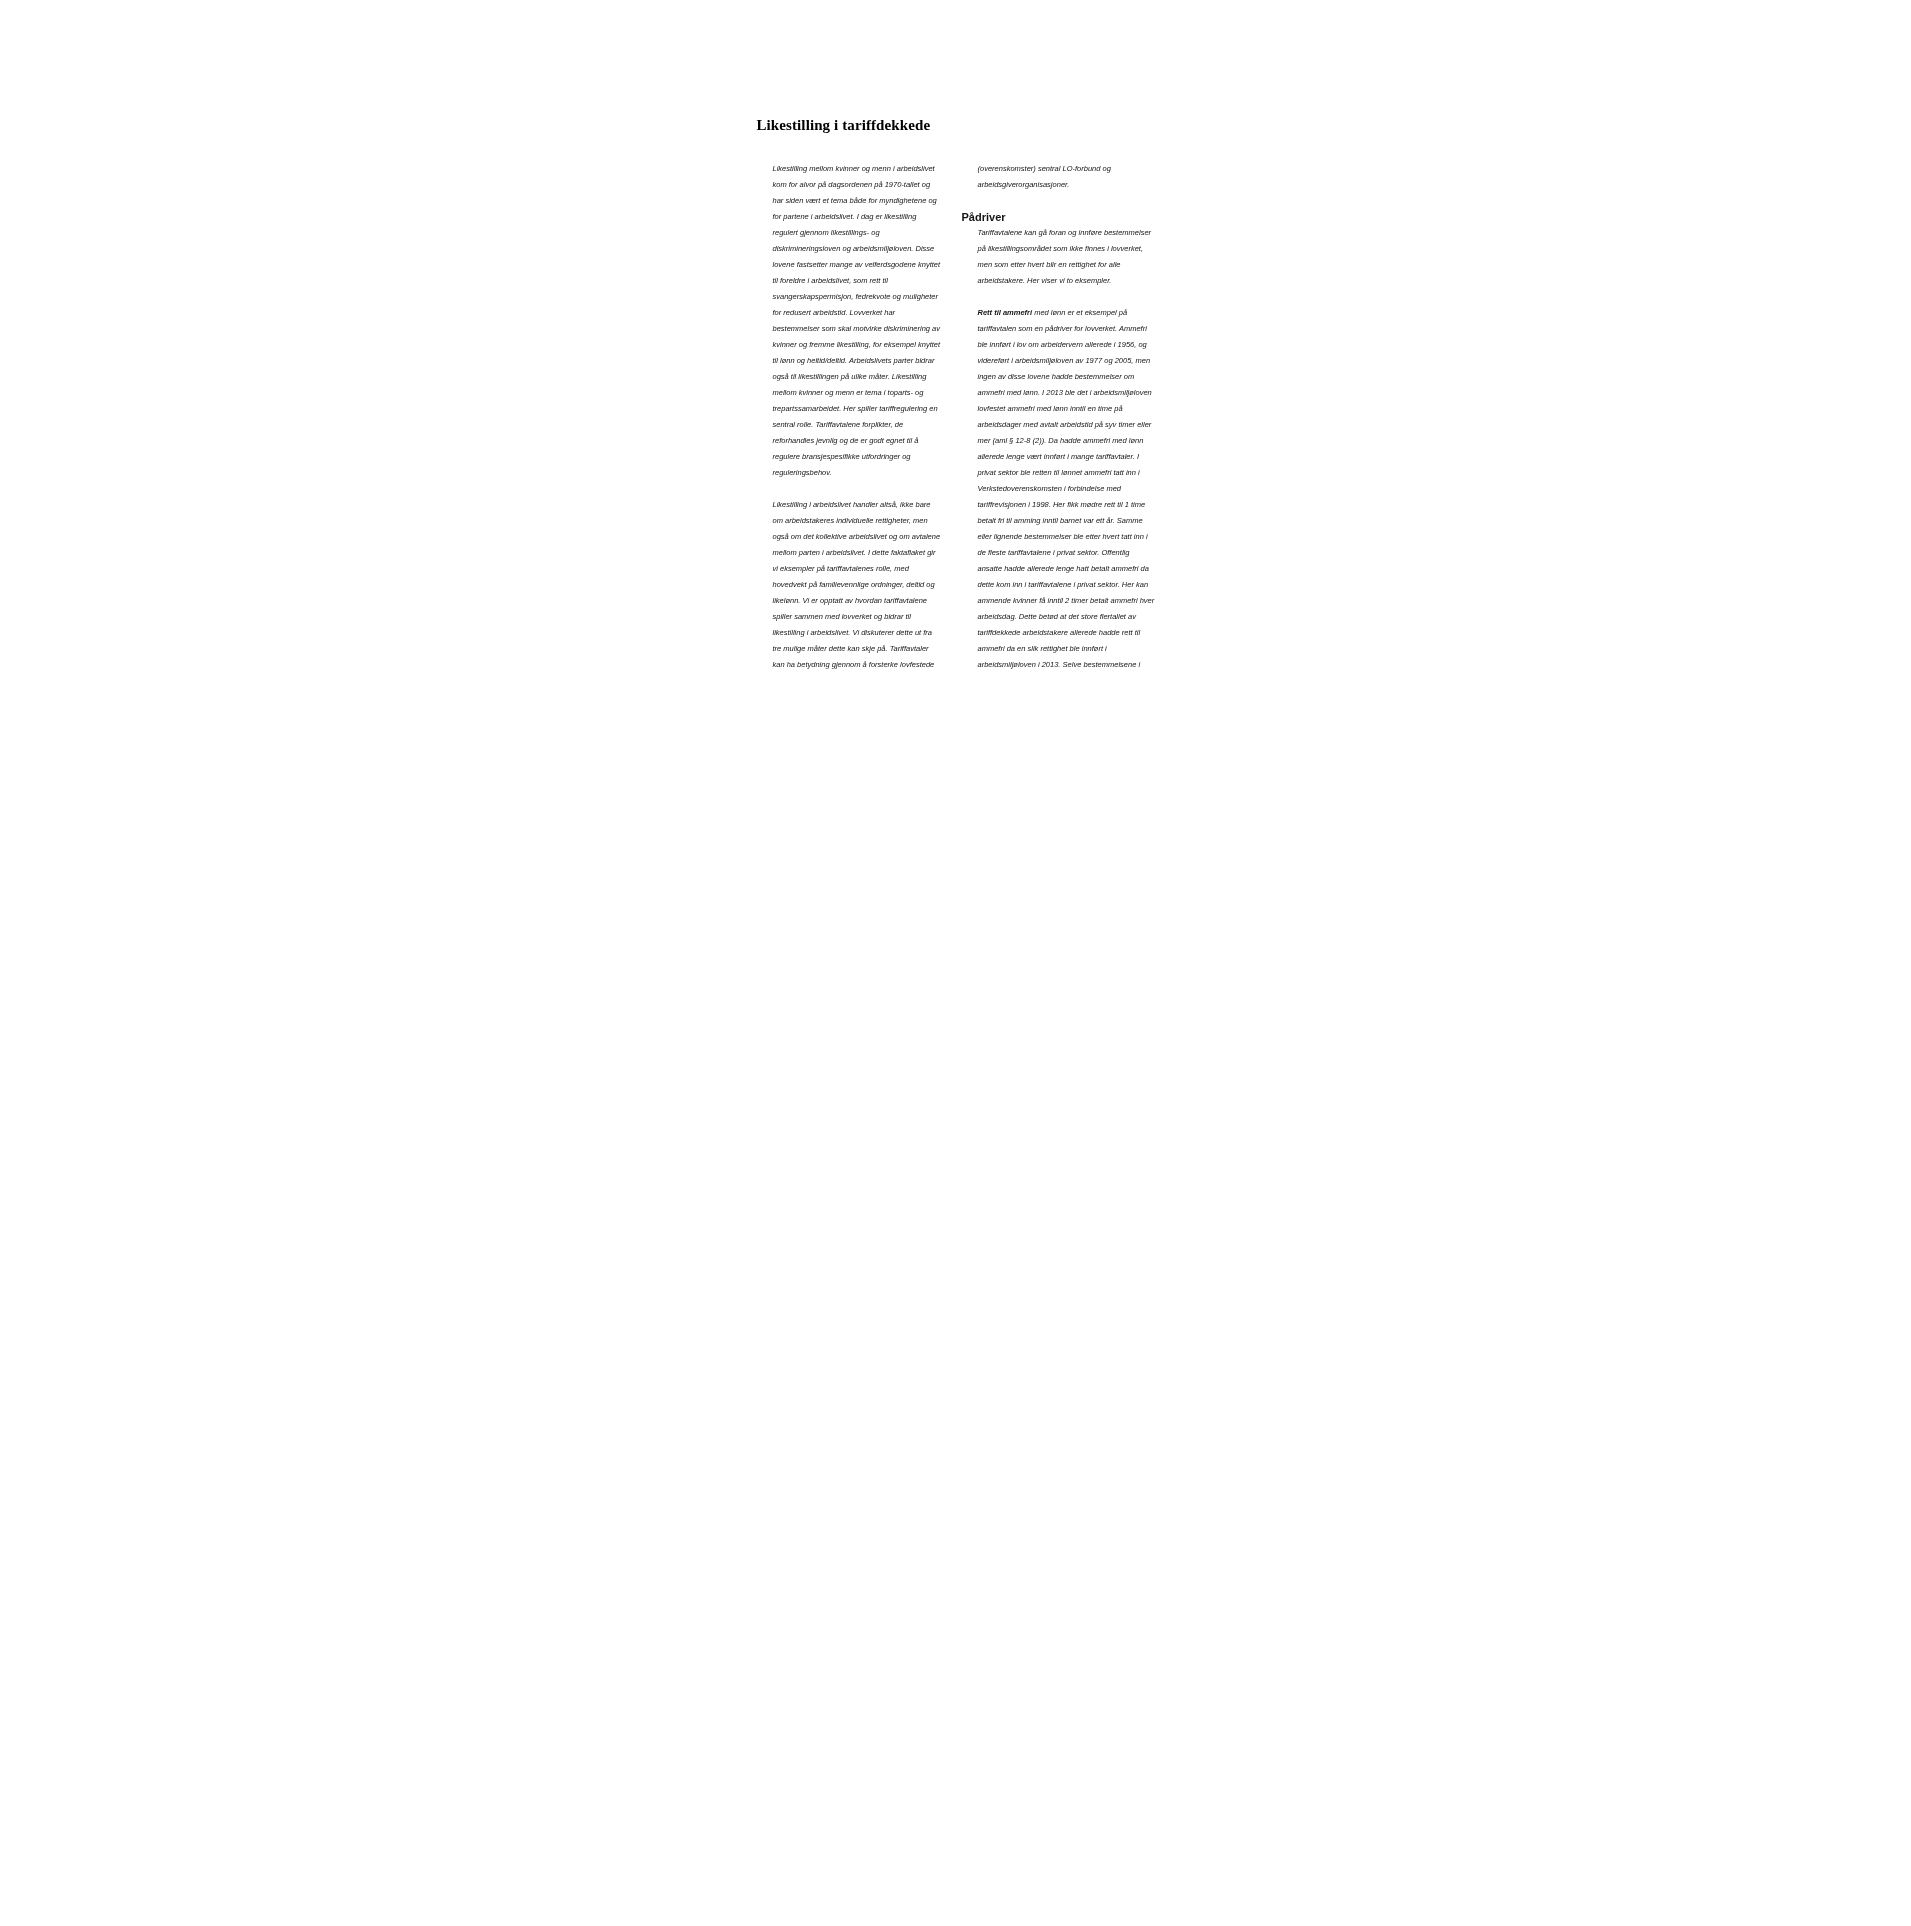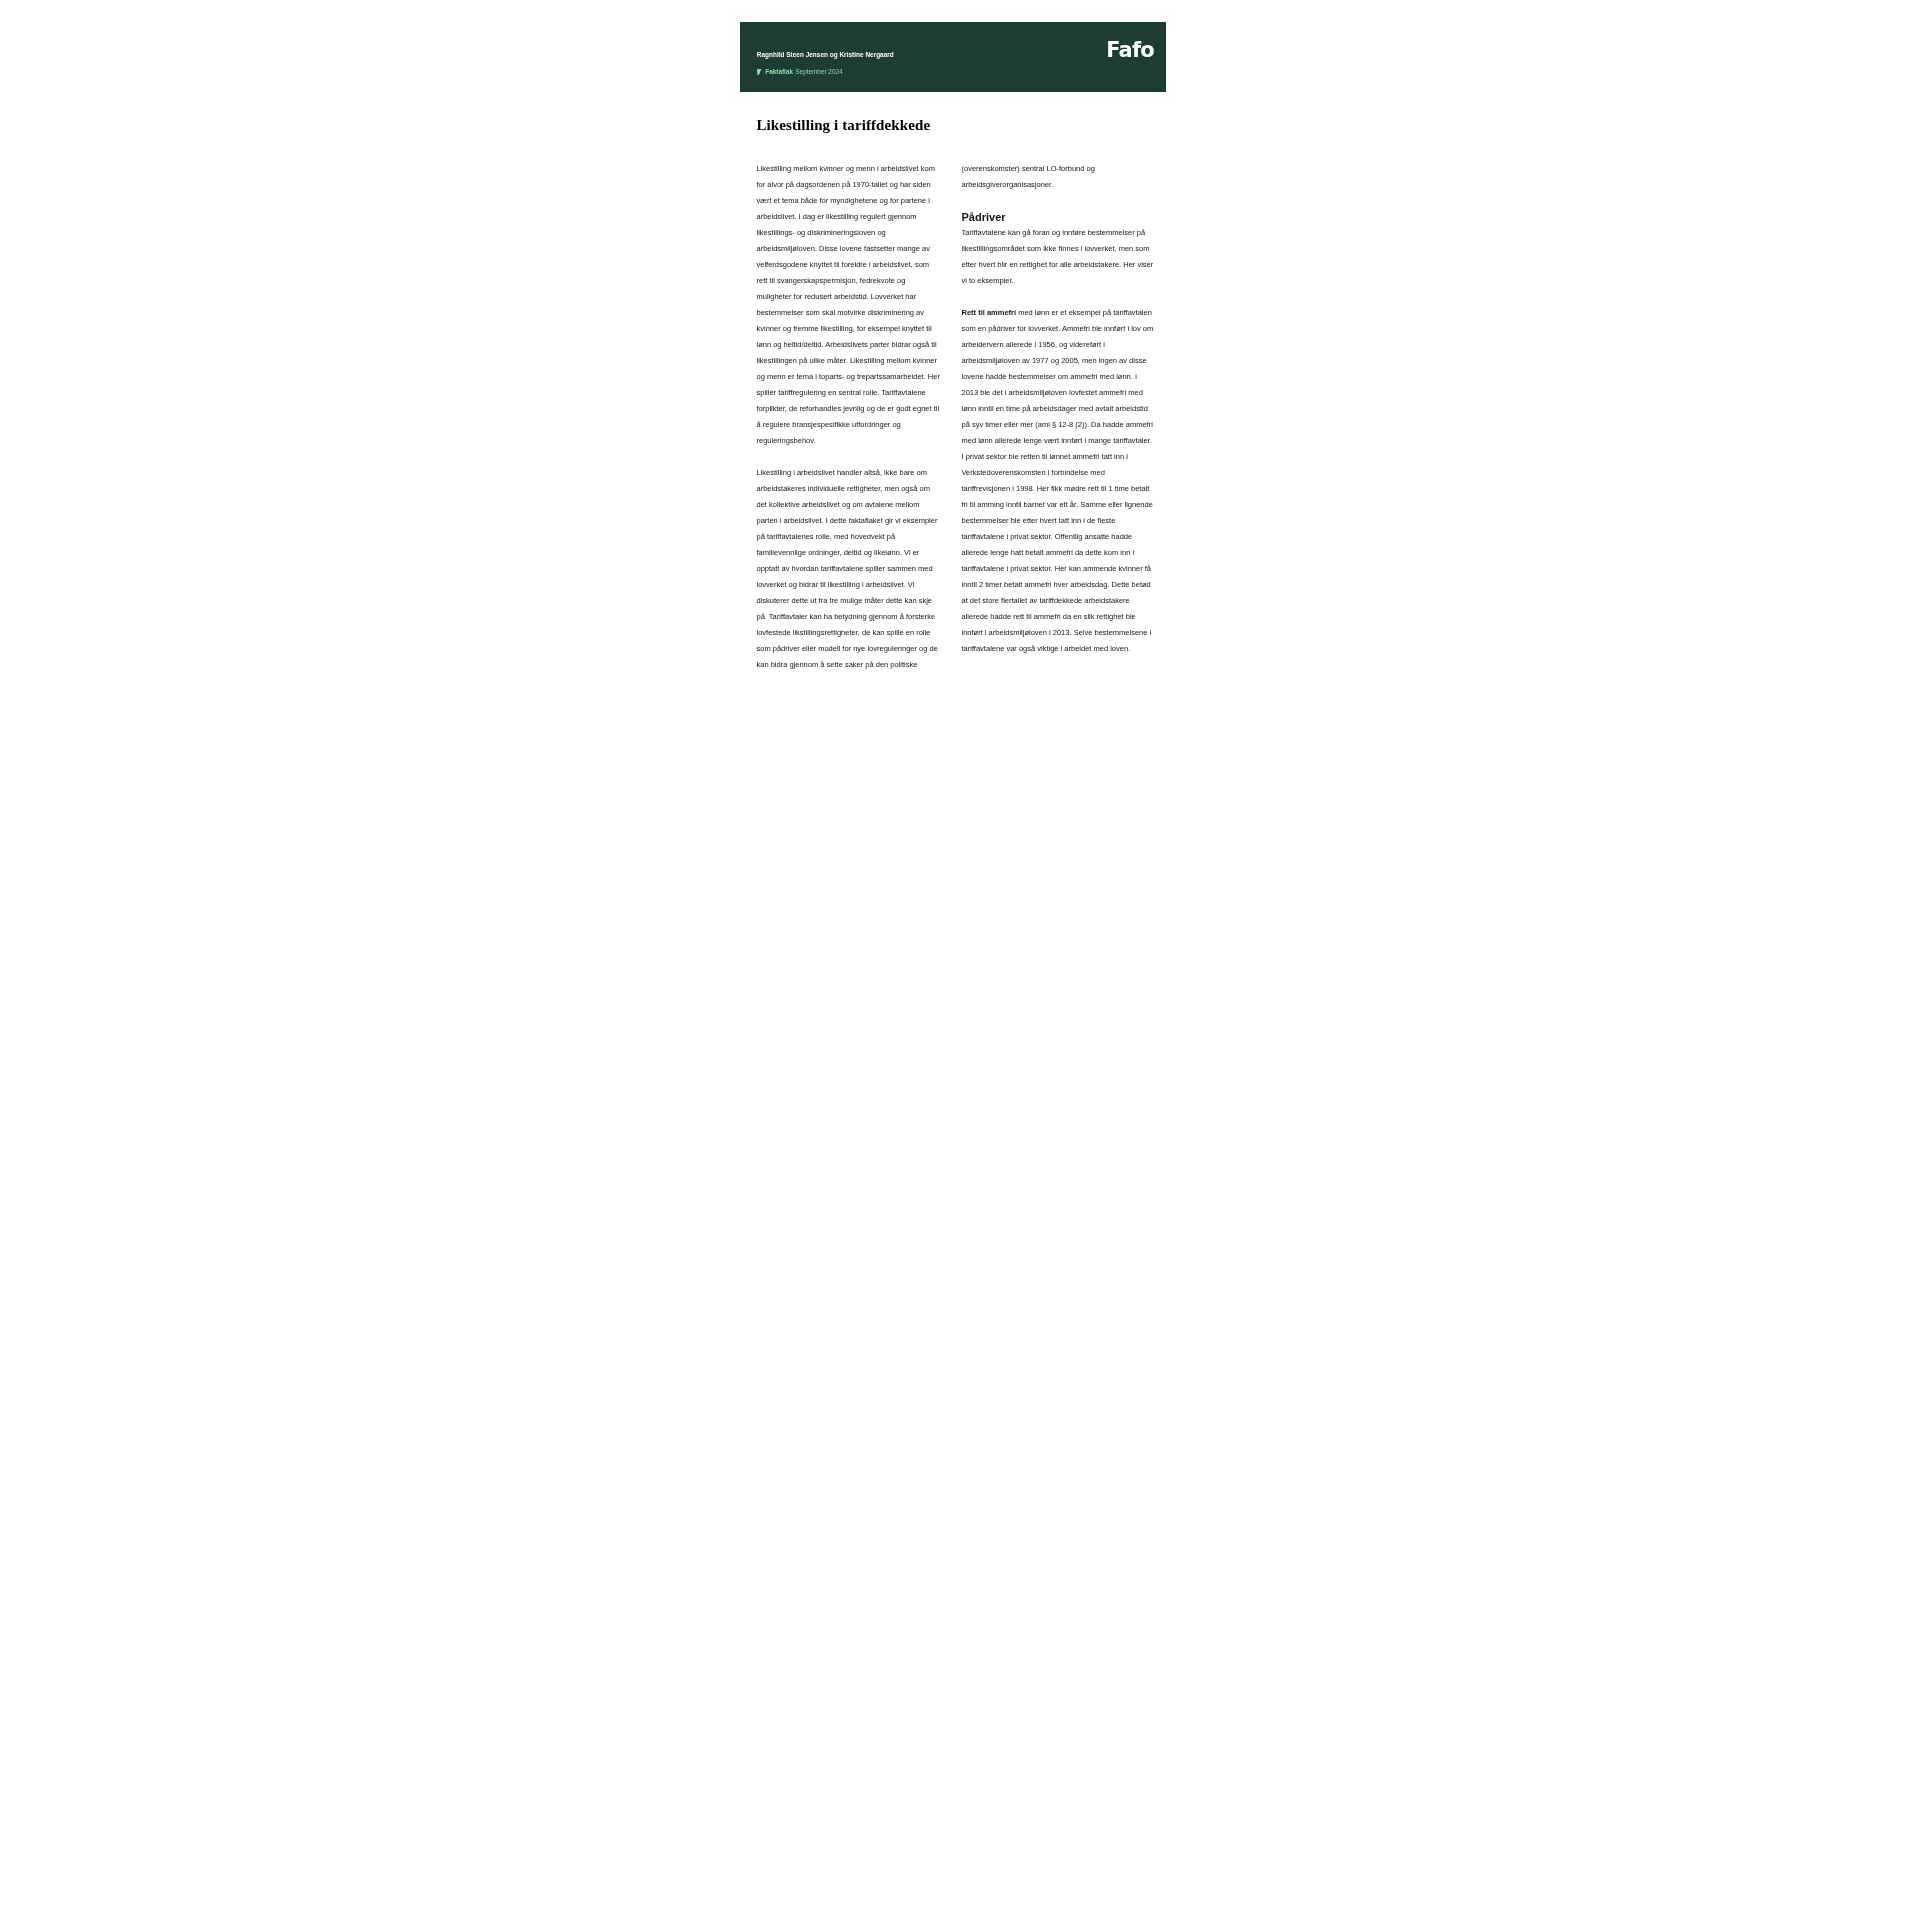--- a/index.html
+++ b/index.html
@@ -80,47 +80,36 @@
   .columns {
     position: absolute;
     left: 40px; top: 161px;
     width: 398px;
     display: flex;
     gap: 20px;
   }
   .col { font-size: 7.5px; line-height: 16px; color: #141414; }
   .col-left  { width: 185px; }
   .col-right { width: 193px; }
-  .col p { margin: 0 0 16px 0; }
+  .col p { margin: 0 0 16px 16px; font-style: italic; }
   .col p:last-child { margin-bottom: 0; }
   .col h2 {
     font-size: 11px;
     line-height: 16px;
     font-weight: 700;
     color: #141414;
     margin: 0;
   }
   .lead-bold { font-weight: 700; }
 </style>
 </head>
 <body>
 
 <div class="page">
 
-  <div class="header-band">
-    <div class="header-inner">
-      <div class="authors">Ragnhild Steen Jensen og Kristine Nergaard</div>
-      <div class="series-line">
-        <span class="flag-icon"></span>
-        <span class="series-name">Faktaflak</span>
-        <span class="series-date">September 2024</span>
-      </div>
-      <div class="logo">Fafo</div>
-    </div>
-  </div>
 
   <h1 class="doc-title">Likestilling i tariffdekkede</h1>
 
   <div class="columns">
 
     <div class="col col-left">
       <p>Likestilling mellom kvinner og menn i arbeidslivet kom for alvor på dagsordenen på 1970-tallet og har siden vært et tema både for myndighetene og for partene i arbeidslivet. I dag er likestilling regulert gjennom likestillings- og diskrimineringsloven og arbeidsmiljøloven. Disse lovene fastsetter mange av velferdsgodene knyttet til foreldre i arbeidslivet, som rett til svangerskapspermisjon, fedrekvote og muligheter for redusert arbeidstid. Lovverket har bestemmelser som skal motvirke diskriminering av kvinner og fremme likestilling, for eksempel knyttet til lønn og heltid/deltid. Arbeidslivets parter bidrar også til likestillingen på ulike måter. Likestilling mellom kvinner og menn er tema i toparts- og trepartssamarbeidet. Her spiller tariffregulering en sentral rolle. Tariffavtalene forplikter, de reforhandles jevnlig og de er godt egnet til å regulere bransjespesifikke utfordringer og reguleringsbehov.</p>
       <p>Likestilling i arbeidslivet handler altså, ikke bare om arbeidstakeres individuelle rettigheter, men også om det kollektive arbeidslivet og om avtalene mellom parten i arbeidslivet. I dette faktaflaket gir vi eksempler på tariffavtalenes rolle, med hovedvekt på familievennlige ordninger, deltid og likelønn. Vi er opptatt av hvordan tariffavtalene spiller sammen med lovverket og bidrar til likestilling i arbeidslivet. Vi diskuterer dette ut fra tre mulige måter dette kan skje på. Tariffavtaler kan ha betydning gjennom å forsterke lovfestede likstillingsrettigheter, de kan spille en rolle som pådriver eller modell for nye lovreguleringer og de kan bidra gjennom å sette saker på den politiske dagsorden (Alsos &amp; Stokke, 2009, upublisert notat).</p>
 
     </div>

